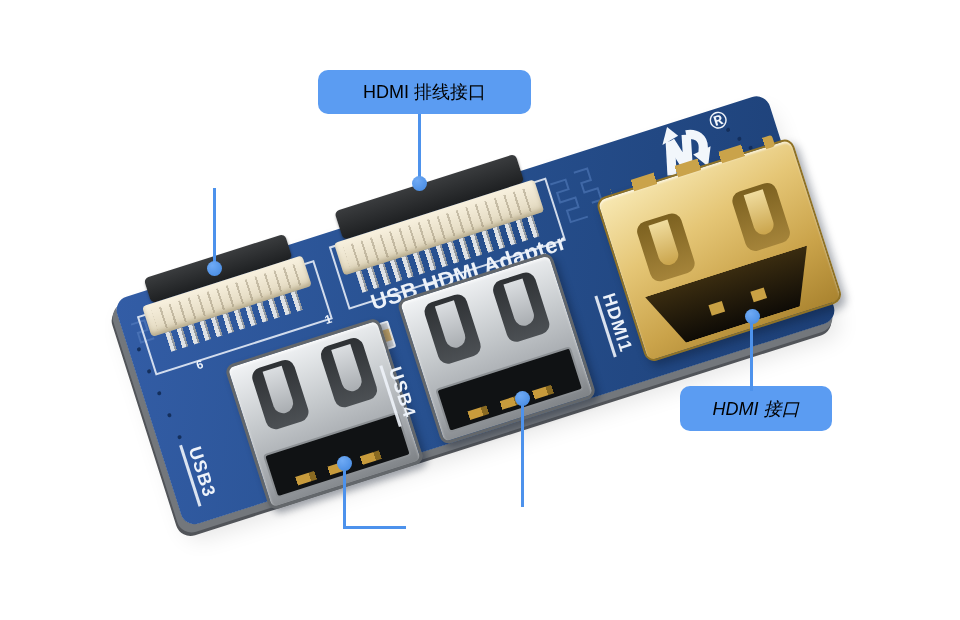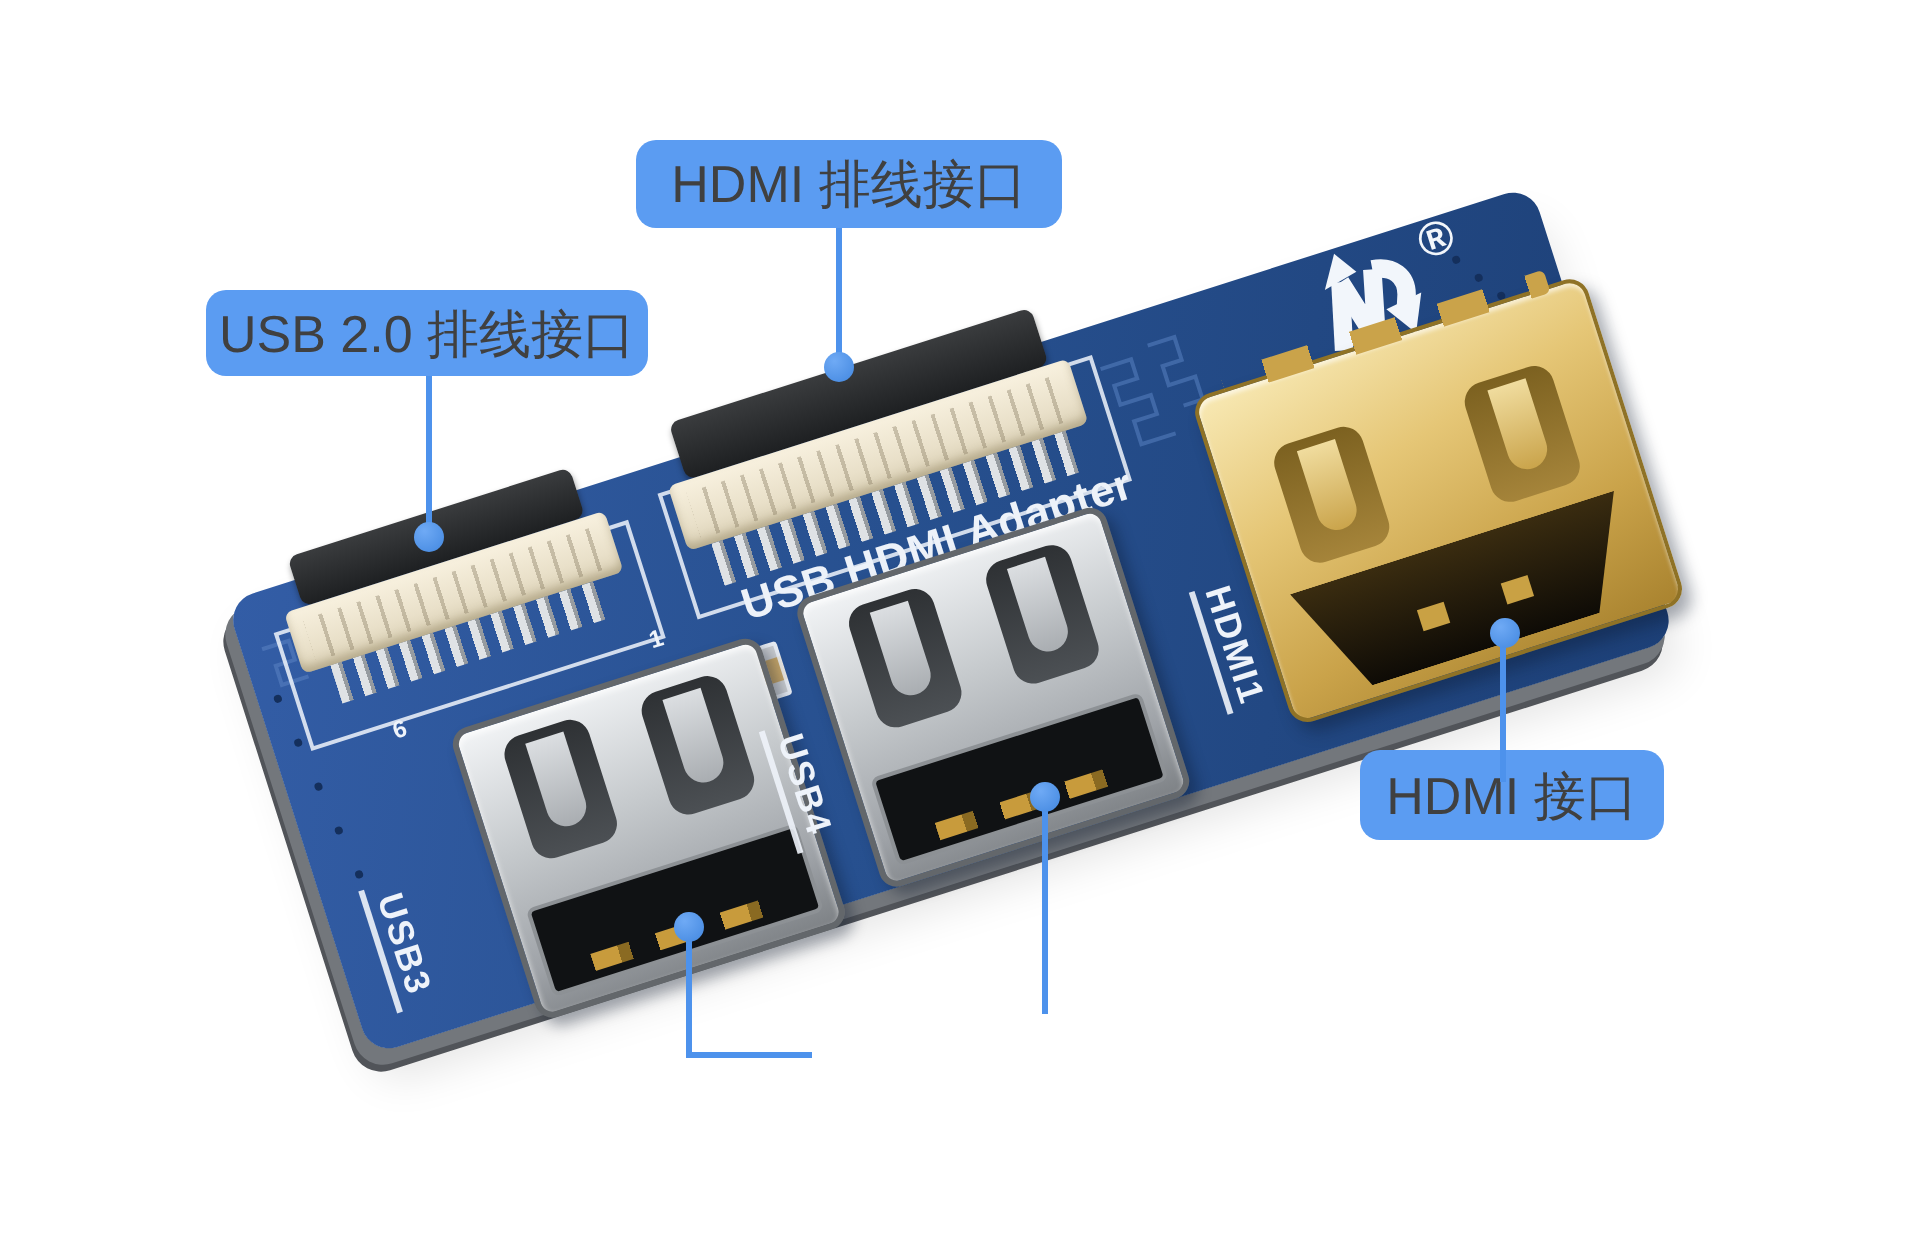--- a/index.html
+++ b/index.html
@@ -100,35 +100,35 @@
        width:20px; height:44px; background:linear-gradient(#f0dc9e,#caa44b); border-radius:0 0 10px 10px;}
   .hdmi-spring.s1{left:28px;} .hdmi-spring.s2{right:28px;}
   .hdmi-opening{position:absolute; left:16px; right:16px; bottom:6px; height:56px;
        background:linear-gradient(#3a2c10,#0e0b06);
        clip-path:polygon(0 0,100% 0,85% 100%,15% 100%);}
   .hdmi-opening::before{content:""; position:absolute; left:34%; bottom:18px; width:14px; height:11px;
        background:#c9a144; box-shadow:44px 0 #c9a144;}
 
   
   .callout{position:absolute; display:flex; align-items:center; justify-content:center;
-       background:#5B9CF2; color:#404040; border-radius:10px; font-size:26px; line-height:1;
+       background:#5B9CF2; color:#000000; border-radius:10px; font-size:18px; line-height:1;
        white-space:nowrap;}
   .leader{position:absolute; background:#4D92EC;}
   .dot{position:absolute; width:15px; height:15px; border-radius:50%;
        background:radial-gradient(circle at 35% 30%,#6FAAF5,#4287DF);}
 
   .c1-label{left:318px; top:70px;  width:213px; height:44px;}
   .c1-line {left:418px; top:114px; width:3px;  height:70px;}
   .c1-dot  {left:412px; top:176px;}
 
   .c2-label{left:103px; top:145px; width:221px; height:43px;}
   .c2-line {left:213px; top:188px; width:3px;  height:80px;}
   .c2-dot  {left:207px; top:261px;}
 
-  .c3-label{left:680px; top:375px; width:152px; height:45px;}
+  .c3-label{left:680px; top:386px; width:152px; height:45px;font-style:italic;}
   .c3-line {left:750px; top:322px; width:3px;  height:69px;}
   .c3-dot  {left:745px; top:309px;}
 
   .c4-label {left:406px; top:507px; width:181px; height:46px;}
   .c4-lineAv{left:343px; top:469px; width:3px;  height:60px;}
   .c4-lineAh{left:343px; top:526px; width:63px; height:3px;}
   .c4-lineBv{left:521px; top:404px; width:3px;  height:103px;}
   .c4-dotA  {left:337px; top:456px;}
   .c4-dotB  {left:515px; top:391px;}
 </style>
@@ -214,21 +214,20 @@
 
     <div class="silk-v silk-usb3">USB3</div>
     <div class="silk-v silk-usb4">USB4</div>
     <div class="silk-v silk-hdmi1">HDMI1</div>
   </div>
 
   <div class="callout c1-label">HDMI 排线接口</div>
   <div class="leader c1-line"></div>
   <div class="dot c1-dot"></div>
 
-  <div class="callout c2-label">USB 2.0 排线接口</div>
   <div class="leader c2-line"></div>
   <div class="dot c2-dot"></div>
 
   <div class="callout c3-label">HDMI 接口</div>
   <div class="leader c3-line"></div>
   <div class="dot c3-dot"></div>
 
   <div class="leader c4-lineAv"></div>
   <div class="leader c4-lineAh"></div>
   <div class="leader c4-lineBv"></div>

